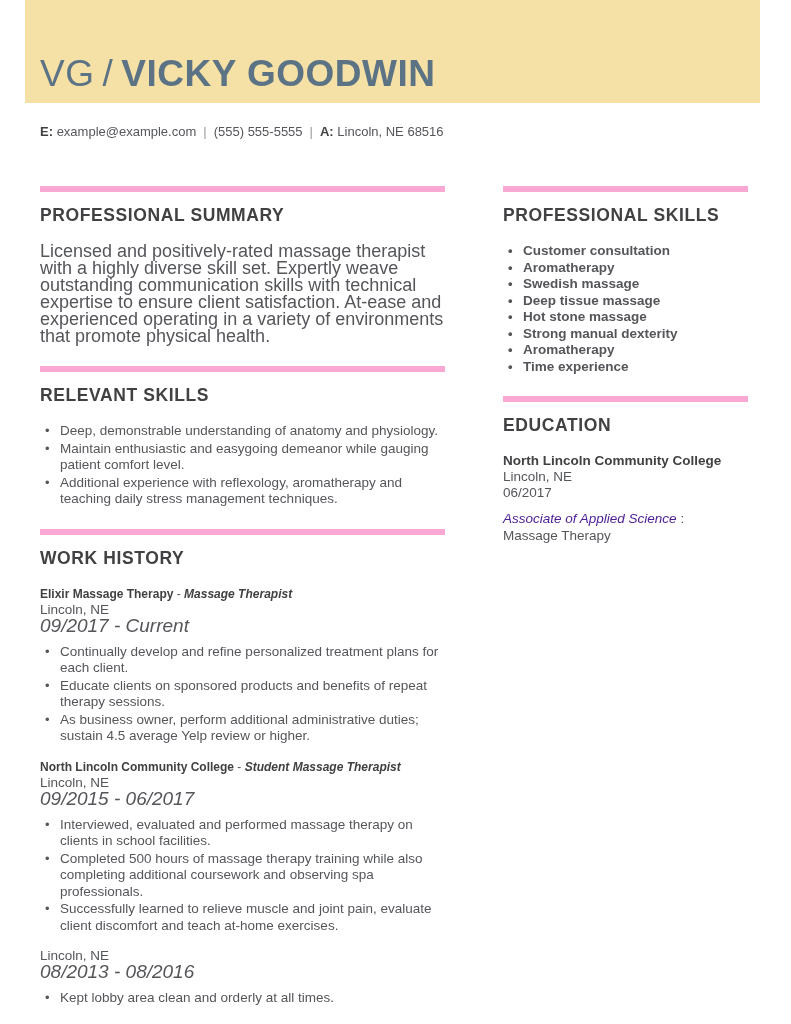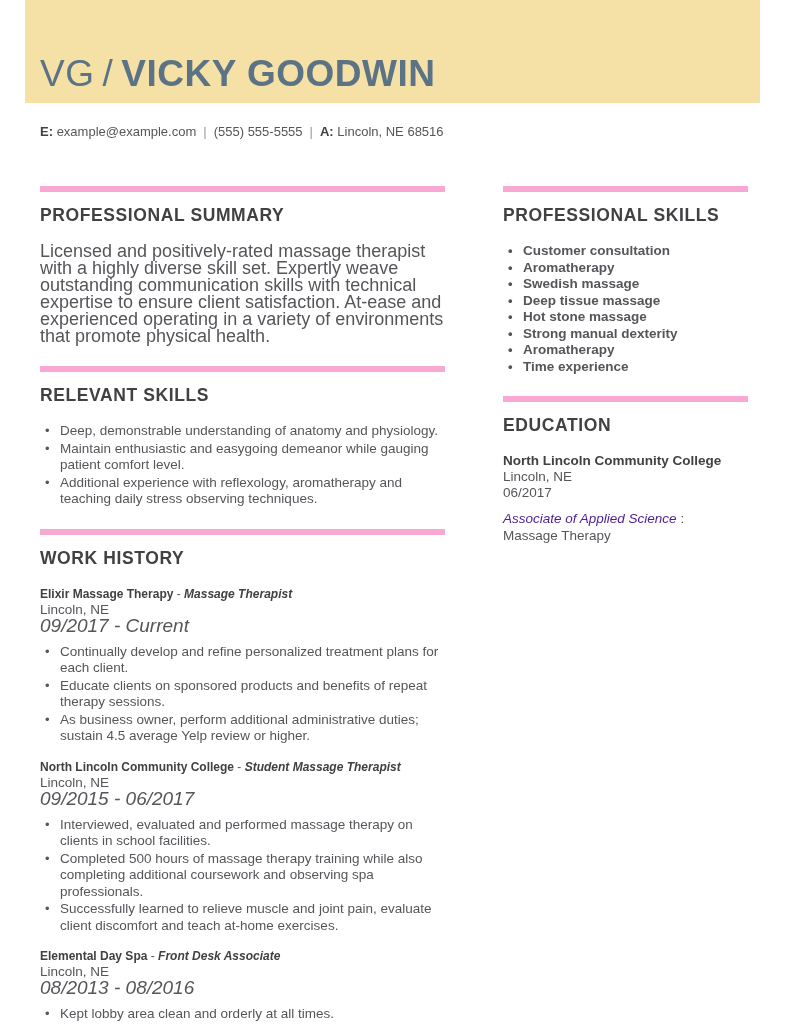--- a/index.html
+++ b/index.html
@@ -139,21 +139,21 @@
     <section class="section">
       <h2>PROFESSIONAL SUMMARY</h2>
       <p class="body-text">Licensed and positively-rated massage therapist with a highly diverse skill set. Expertly weave outstanding communication skills with technical expertise to ensure client satisfaction. At-ease and experienced operating in a variety of environments that promote physical health.</p>
     </section>
 
     <section class="section">
       <h2>RELEVANT SKILLS</h2>
       <ul class="bullets">
         <li>Deep, demonstrable understanding of anatomy and physiology.</li>
         <li>Maintain enthusiastic and easygoing demeanor while gauging patient comfort level.</li>
-        <li>Additional experience with reflexology, aromatherapy and teaching daily stress observing techniques.</li>
+        <li>Additional experience with reflexology, aromatherapy and teaching daily stress management techniques.</li>
       </ul>
     </section>
 
     <section class="section">
       <h2>WORK HISTORY</h2>
 
       <div class="job">
         <div class="job-heading">
           <span>Elixir Massage Therapy</span>
           <span class="dash">-</span>
@@ -177,25 +177,20 @@
         <div class="job-loc">Lincoln, NE</div>
         <div class="job-dates">09/2015 - 06/2017</div>
         <ul class="bullets">
           <li>Interviewed, evaluated and performed massage therapy on clients in school facilities.</li>
           <li>Completed 500 hours of massage therapy training while also completing additional coursework and observing spa professionals.</li>
           <li>Successfully learned to relieve muscle and joint pain, evaluate client discomfort and teach at-home exercises.</li>
         </ul>
       </div>
 
       <div class="job">
-        <div class="job-heading">
-          <span>Elemental Day Spa</span>
-          <span class="dash">-</span>
-          <span class="job-role">Front Desk Associate</span>
-        </div>
         <div class="job-loc">Lincoln, NE</div>
         <div class="job-dates">08/2013 - 08/2016</div>
         <ul class="bullets">
           <li>Kept lobby area clean and orderly at all times.</li>
 
         </ul>
       </div>
     </section>
 
   </div>

